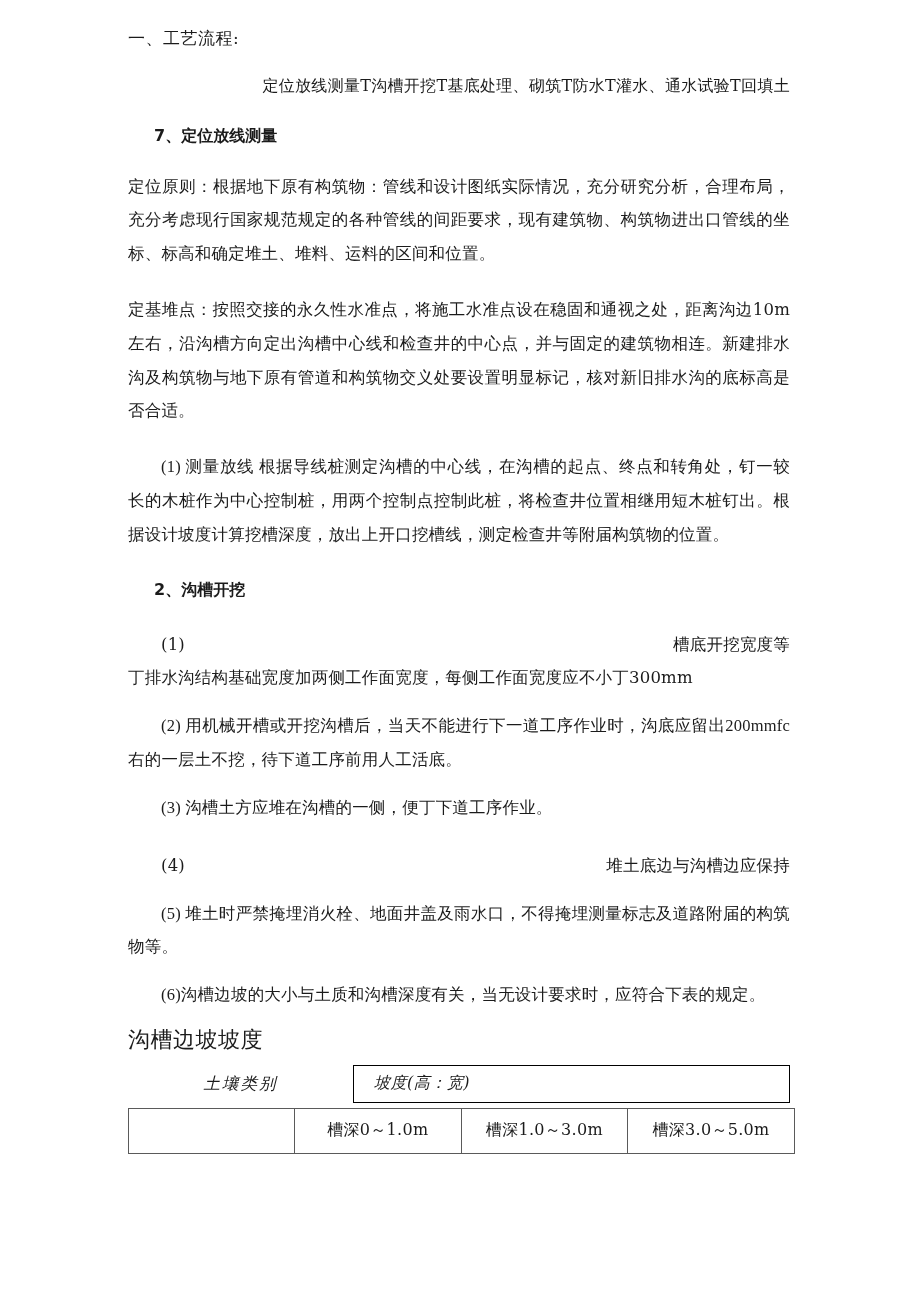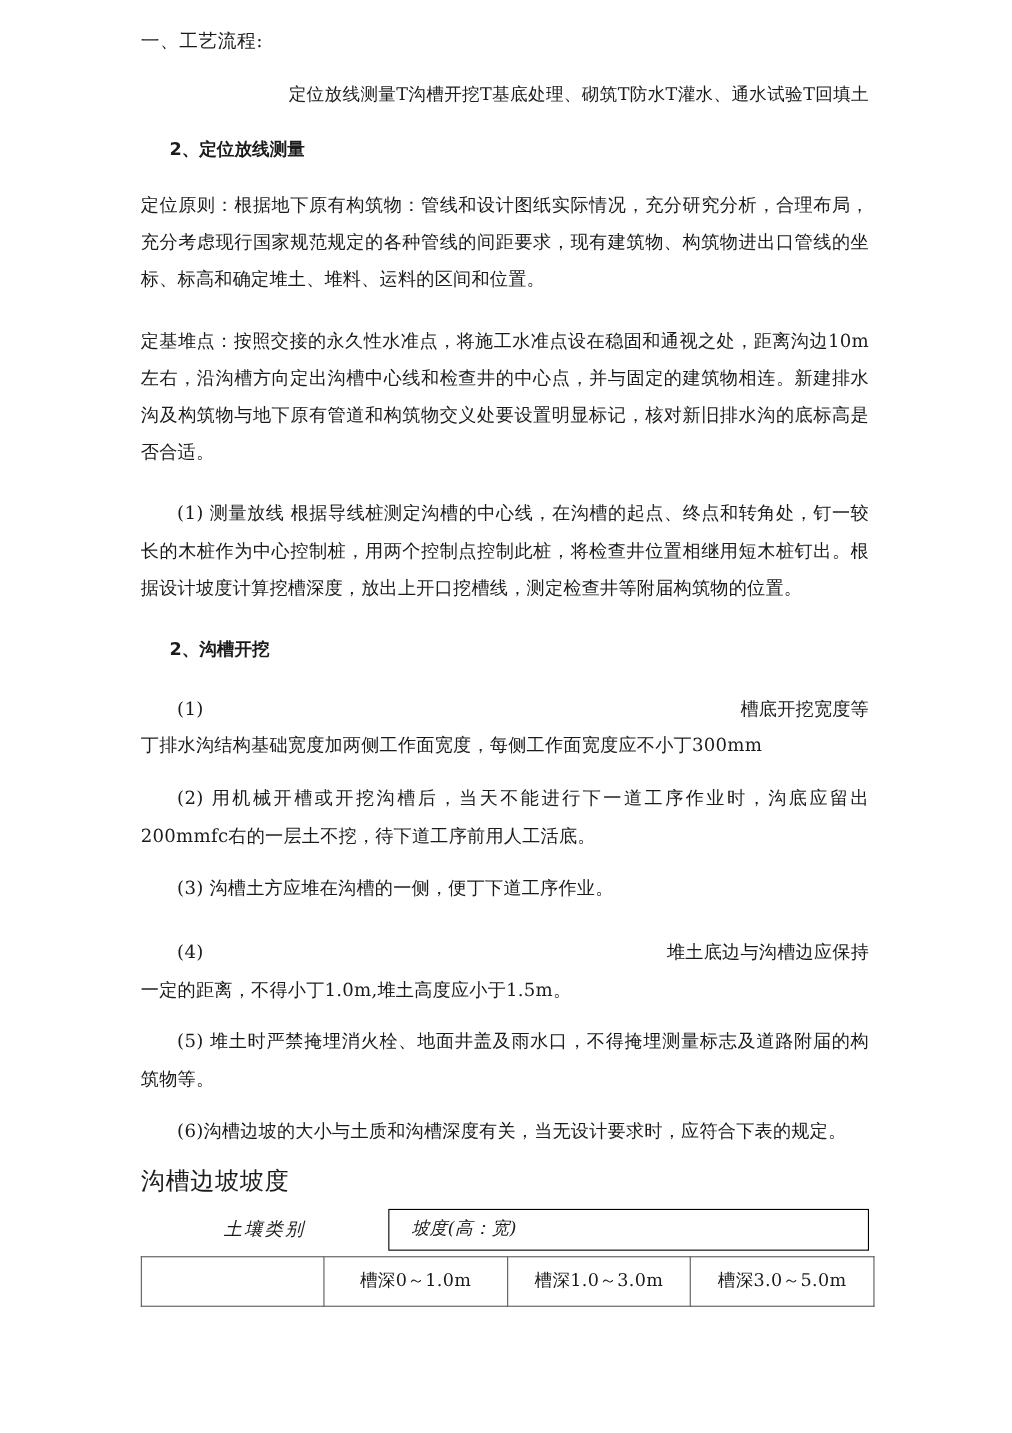--- a/index.html
+++ b/index.html
@@ -67,20 +67,21 @@
   p.body-text {
     font-size: 16.5px;
     line-height: 2.05;
     margin: 22px 0 0 0;
     text-align: justify;
     text-justify: inter-ideograph;
     letter-spacing: 0.2px;
   }
   p.body-text.indent {
     text-indent: 2em;
+    font-family: Liberation Serif, serif;
   }
   p.body-text.tight {
     margin-top: 14px;
   }
 
   
   .gap-line {
     display: flex;
     justify-content: space-between;
     align-items: baseline;
@@ -156,21 +157,21 @@
 <body>
 
 <div class="page">
   <div class="content">
 
 
     <div class="sec-heading">一、工艺流程:</div>
 
     <div class="flow-line">定位放线测量T沟槽开挖T基底处理、砌筑T防水T灌水、通水试验T回填土</div>
 
-    <div class="num-heading">2、定位放线测量</div>
+    <div class="num-heading">7、定位放线测量</div>
 
     <p class="body-text">定位原则：根据地下原有构筑物：管线和设计图纸实际情况，充分研究分析，合理布局，充分考虑现行国家规范规定的各种管线的间距要求，现有建筑物、构筑物进出口管线的坐标、标高和确定堆土、堆料、运料的区间和位置。</p>
 
     <p class="body-text">定基堆点：按照交接的永久性水准点，将施工水准点设在稳固和通视之处，距离沟边10m左右，沿沟槽方向定出沟槽中心线和检查井的中心点，并与固定的建筑物相连。新建排水沟及构筑物与地下原有管道和构筑物交义处要设置明显标记，核对新旧排水沟的底标高是否合适。</p>
 
     <p class="body-text indent">(1) 测量放线 根据导线桩测定沟槽的中心线，在沟槽的起点、终点和转角处，钉一较长的木桩作为中心控制桩，用两个控制点控制此桩，将检查井位置相继用短木桩钉出。根据设计坡度计算挖槽深度，放出上开口挖槽线，测定检查井等附届构筑物的位置。</p>
 
     <div class="num-heading">2、沟槽开挖</div>
 
     <div class="gap-line" style="margin-top:26px;">
@@ -180,21 +181,20 @@
     <p class="body-text tight" style="margin-top:0;">丁排水沟结构基础宽度加两侧工作面宽度，每侧工作面宽度应不小丁300mm</p>
 
     <p class="body-text indent tight">(2) 用机械开槽或开挖沟槽后，当天不能进行下一道工序作业时，沟底应留出200mmfc右的一层土不挖，待下道工序前用人工活底。</p>
 
     <p class="body-text indent tight">(3) 沟槽土方应堆在沟槽的一侧，便丁下道工序作业。</p>
 
     <div class="gap-line" style="margin-top:24px;">
       <span class="left">(4)</span>
       <span>堆土底边与沟槽边应保持</span>
     </div>
-    <p class="body-text tight" style="margin-top:0;">一定的距离，不得小丁1.0m,堆土高度应小于1.5m。</p>
 
     <p class="body-text indent tight">(5) 堆土时严禁掩埋消火栓、地面井盖及雨水口，不得掩埋测量标志及道路附届的构筑物等。</p>
 
     <p class="body-text indent tight">(6)沟槽边坡的大小与土质和沟槽深度有关，当无设计要求时，应符合下表的规定。</p>
 
     <div class="table-caption">沟槽边坡坡度</div>
 
     <div class="table-wrap">
 
       <div class="slope-header-row">

